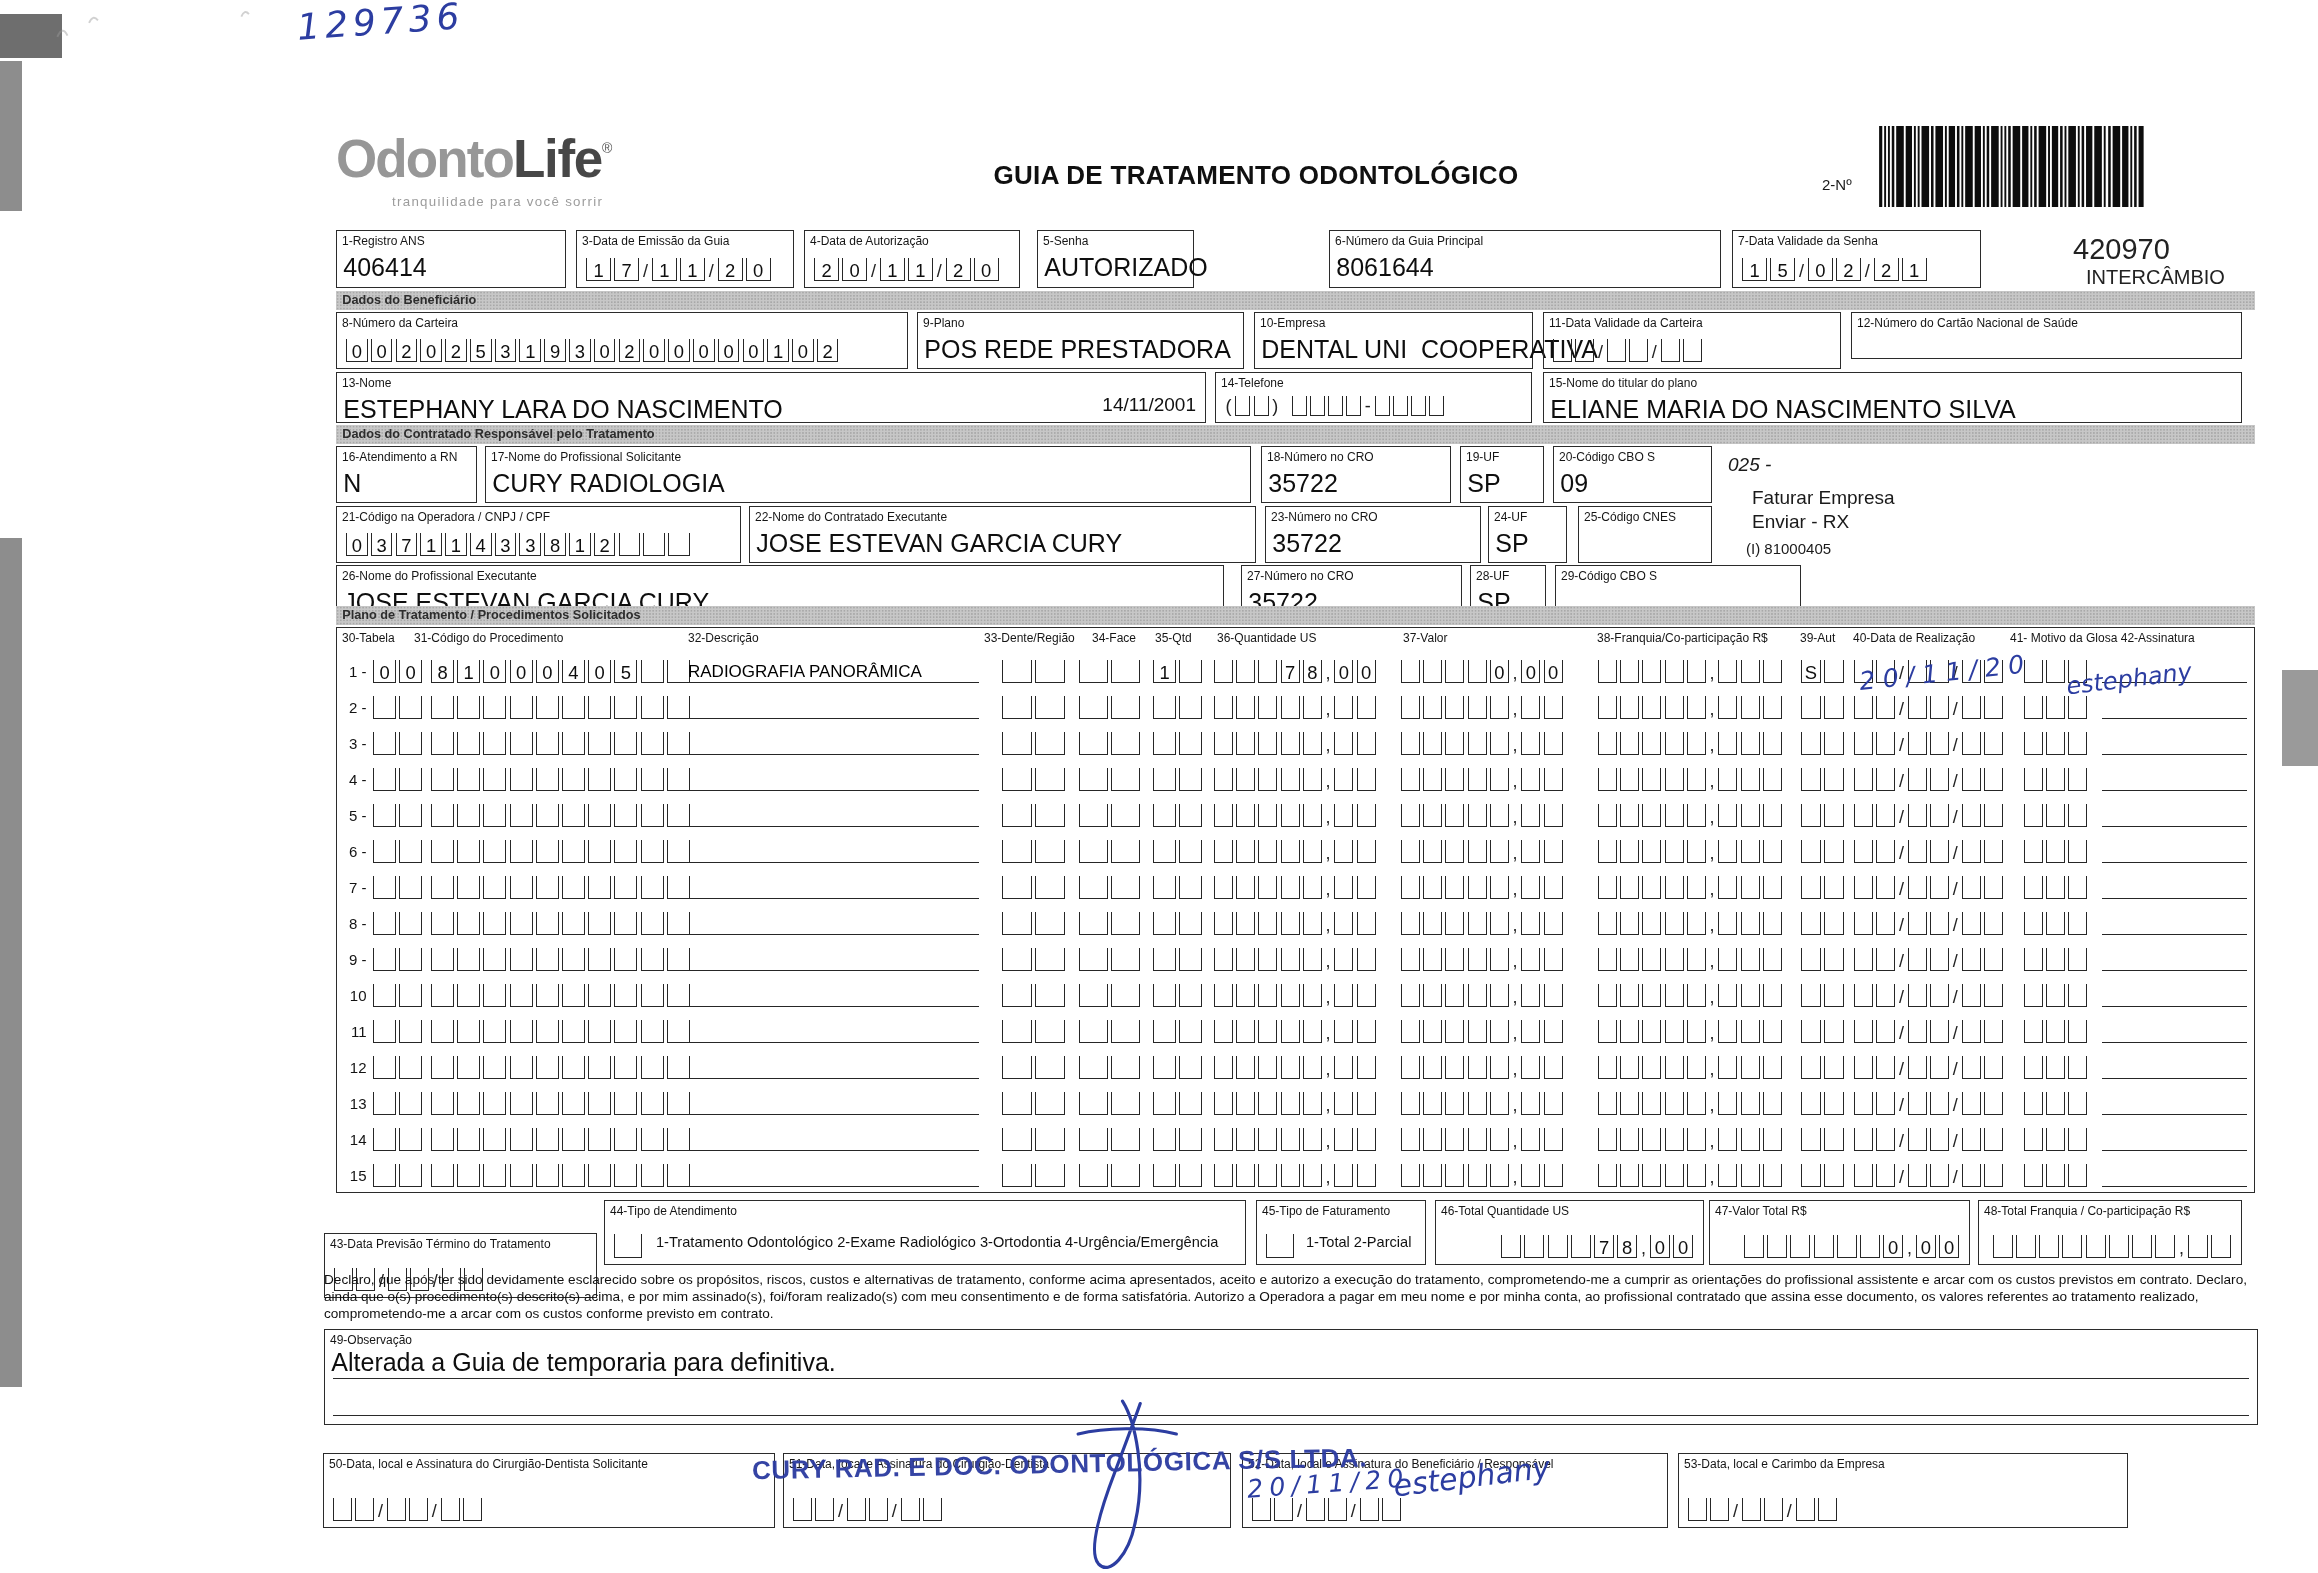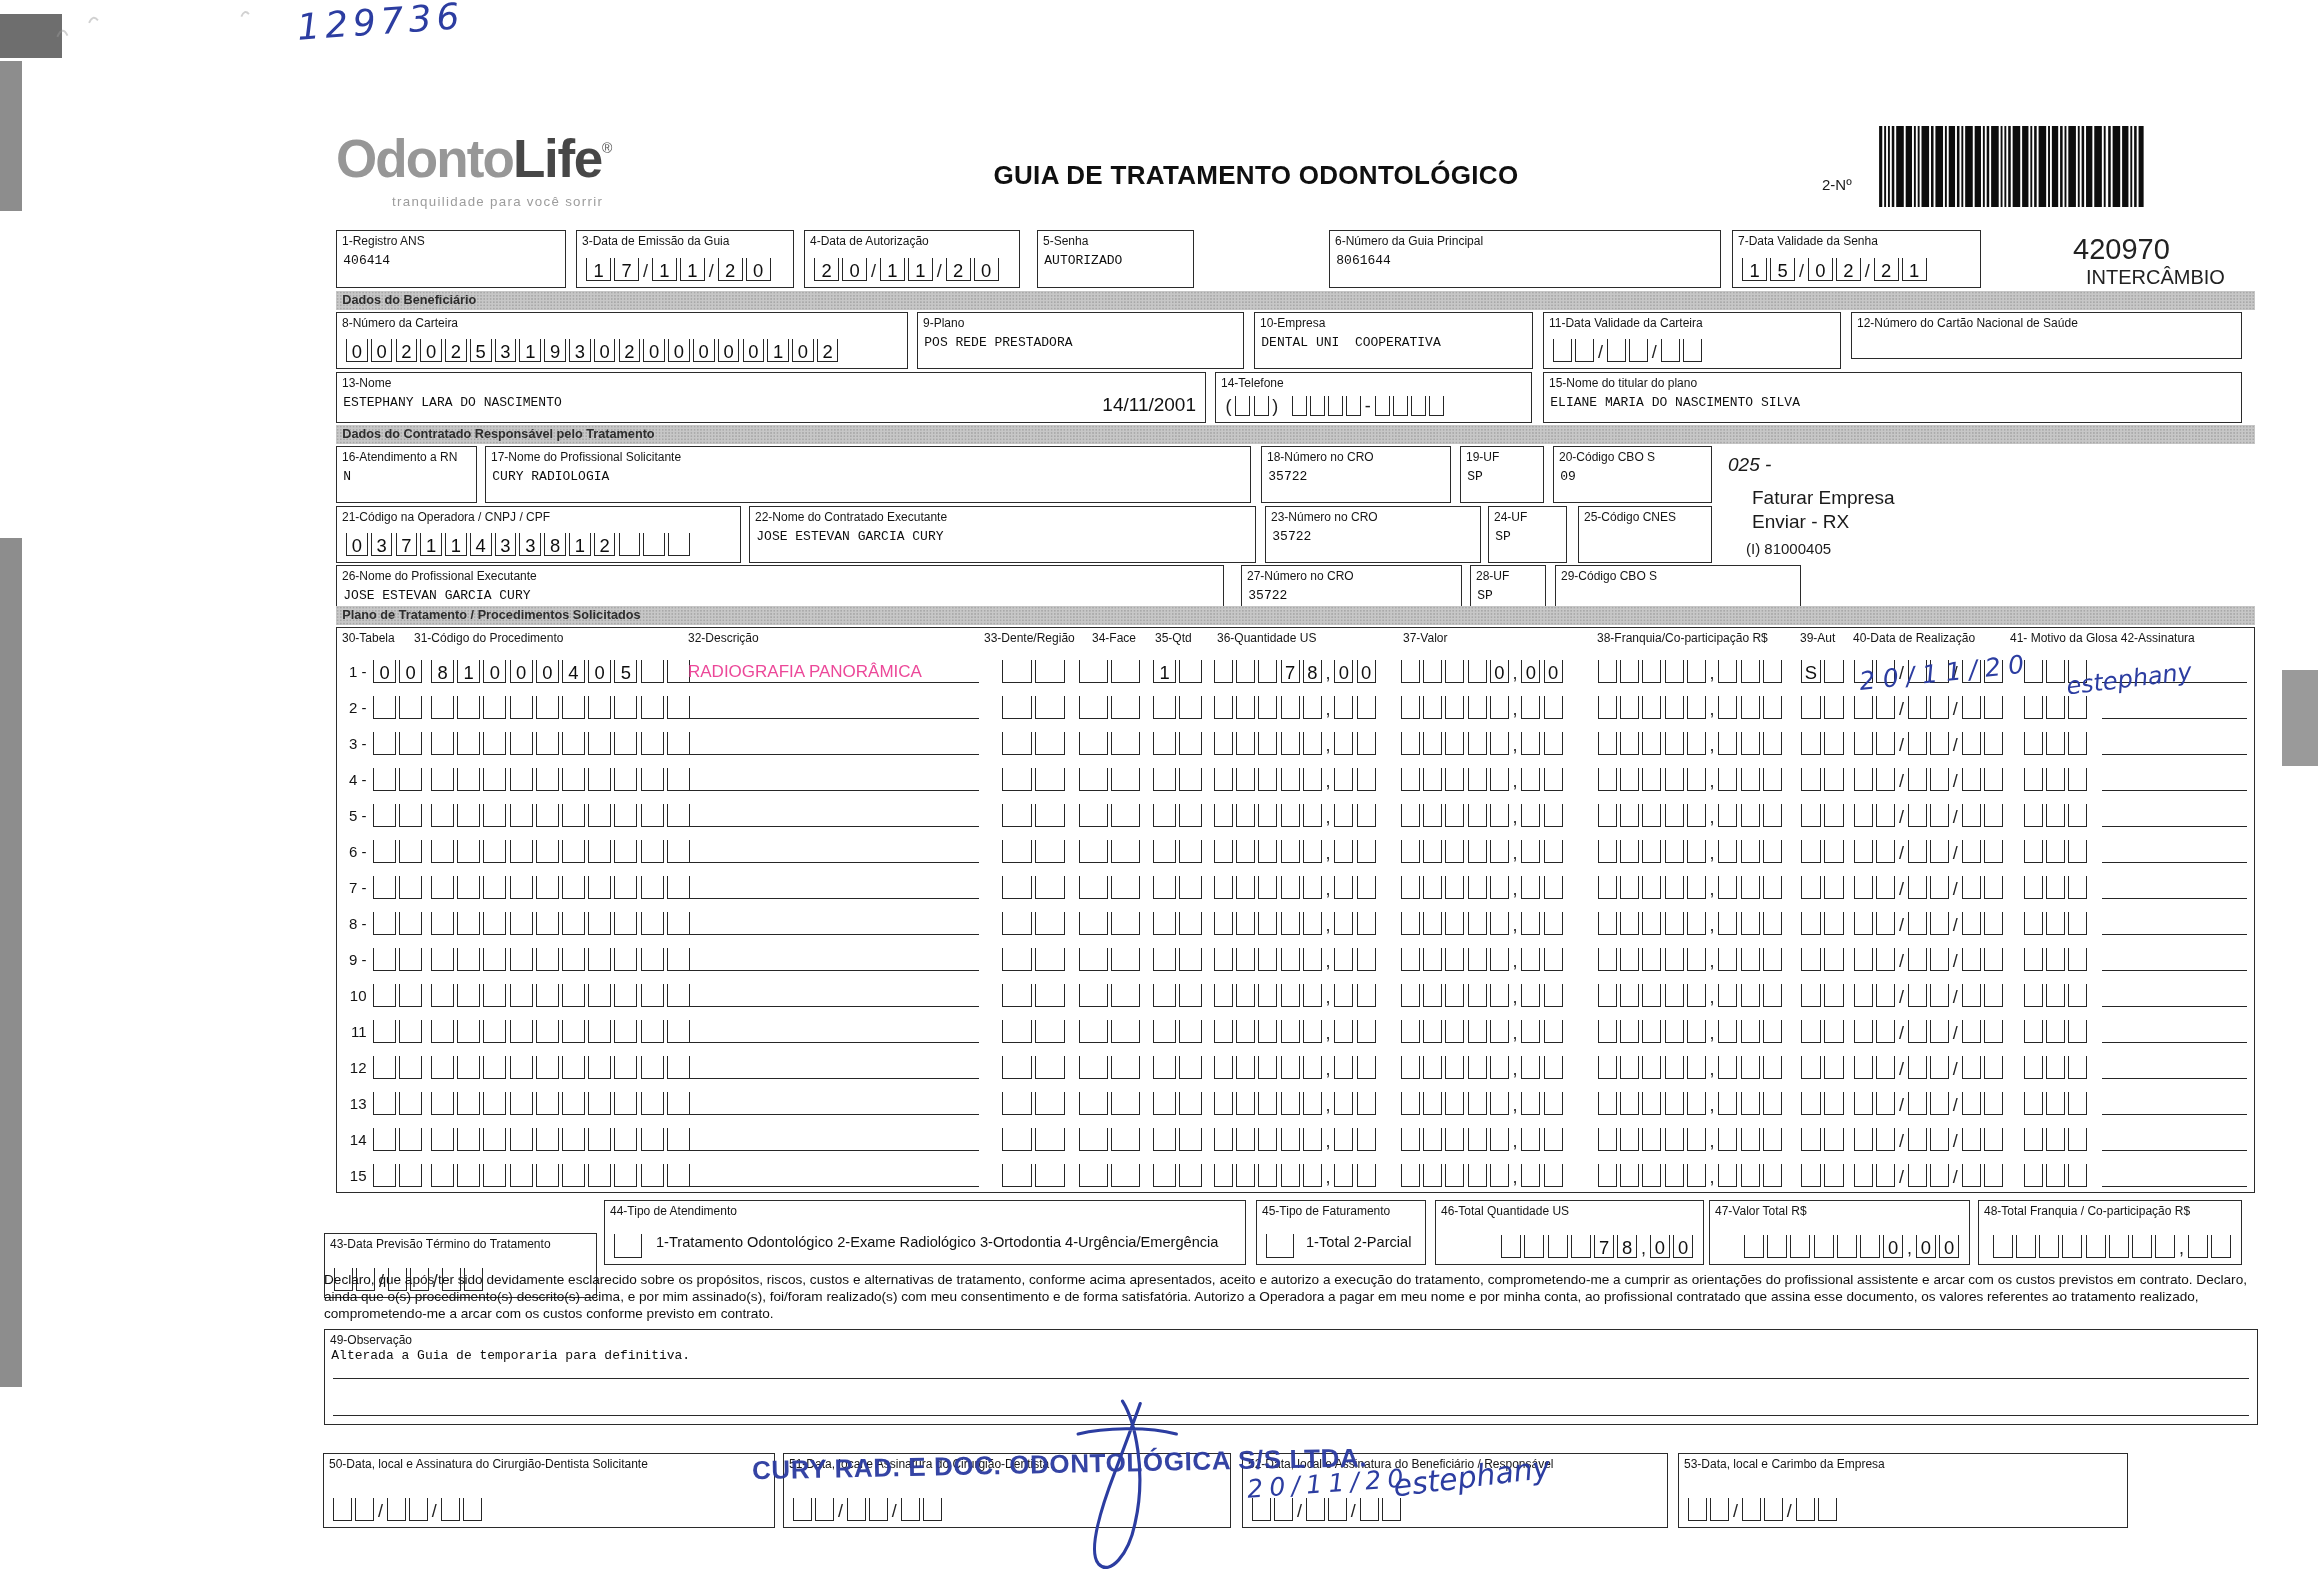--- a/index.html
+++ b/index.html
@@ -5,21 +5,21 @@
   html,body{margin:0;padding:0;background:#e8e8e8;}
   .page{position:relative;width:2319px;height:1574px;background:#ffffff;overflow:hidden;
         font-family:"Liberation Sans",sans-serif;color:#111;}
 
   
   .artifact{position:absolute;}
 
   
   .box{position:absolute;border:1.9px solid #2b2b2b;box-sizing:border-box;background:transparent;}
   .lbl{display:block;font-size:12px;color:#151515;padding:2.5px 5px 0;white-space:nowrap;}
-  .val{display:block;font-size:13px;color:#0e0e0e;padding:5px 6.3px 0;white-space:pre;font-family:Liberation Mono, monospace;}
+  .val{display:block;font-size:25px;color:#0e0e0e;padding:5px 6.3px 0;white-space:pre;}
 
   
   .secbar{position:absolute;height:19px;background:#c7c7c7;
           background-image:radial-gradient(#a8a8a8 0.6px, transparent 0.9px);background-size:3.2px 3.2px;
           font-size:12.7px;font-weight:bold;color:#2d2d2d;line-height:19px;padding-left:6.3px;box-sizing:border-box;}
 
   
   .comb{display:inline-flex;align-items:flex-end;gap:3.2px;}
   .comb .c{box-sizing:border-box;width:19px;height:23px;border:0 solid #262626;
            border-left-width:1.3px;border-right-width:1.3px;border-bottom-width:1.9px;
@@ -48,21 +48,21 @@
 
   
   .ttable{position:absolute;left:336px;top:627px;width:1919px;height:566px;border:1.9px solid #2b2b2b;box-sizing:border-box;}
   .thead span{position:absolute;top:3.2px;font-size:12px;color:#151515;white-space:nowrap;}
   .rows{position:absolute;left:0;top:24px;right:0;}
   .trow{position:relative;height:36px;}
   .trow > *{position:absolute;bottom:5px;}
   .rnum{left:2.5px;width:27px;text-align:right;font-size:15px;color:#131313;bottom:7.6px !important;}
   .col-tab{left:36px;}   .col-tab .c{width:23px;}
   .col-cod{left:94px;}  .col-cod .c{width:23px;}
-  .c-desc{left:351px;width:291px;height:27px;border-bottom:1.9px solid #262626;font-size:17px;color:#ec4899;
+  .c-desc{left:351px;width:291px;height:27px;border-bottom:1.9px solid #262626;font-size:17px;color:#000000;
           display:flex;align-items:flex-end;white-space:nowrap;}
   .col-dente{left:665px;} .col-dente .c{width:30px;}
   .col-face{left:742px;}  .col-face .c{width:29px;}
   .col-qtd{left:816px;}   .col-qtd .c{width:23px;}
   .col-qus{left:877px;}   .col-qus .c{width:19px;}
   .col-val{left:1064px;}   .col-val .c{width:19px;}
   .col-frq{left:1261px;}   .col-frq .c{width:19px;}
   .col-aut{left:1464px;}   .col-aut .c{width:20px;}
   .col-data{left:1517px;}  .col-data .c{width:19px;}
   .col-mot{left:1687px;}   .col-mot .c{width:19px;}

